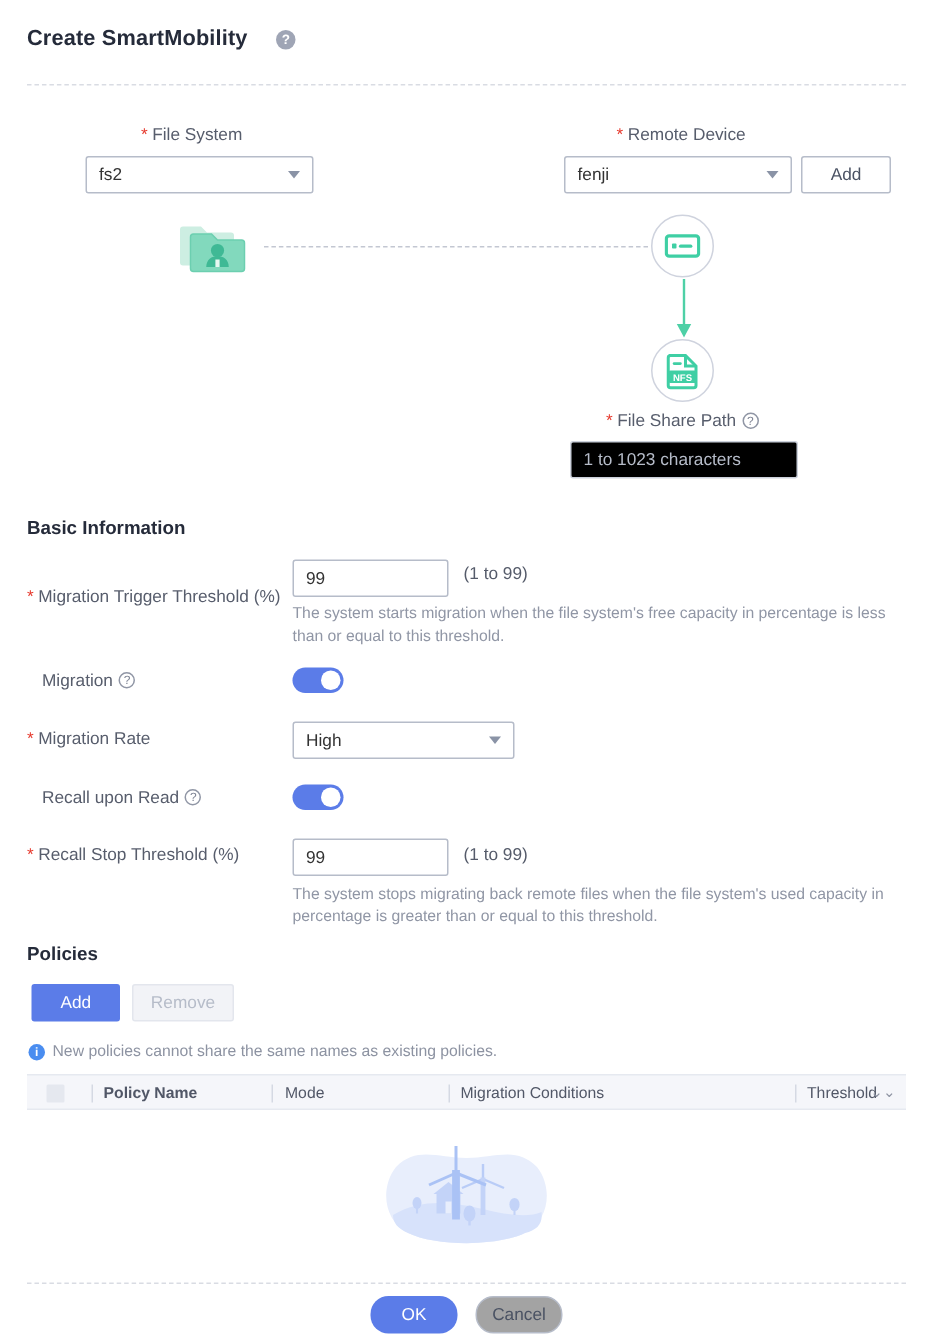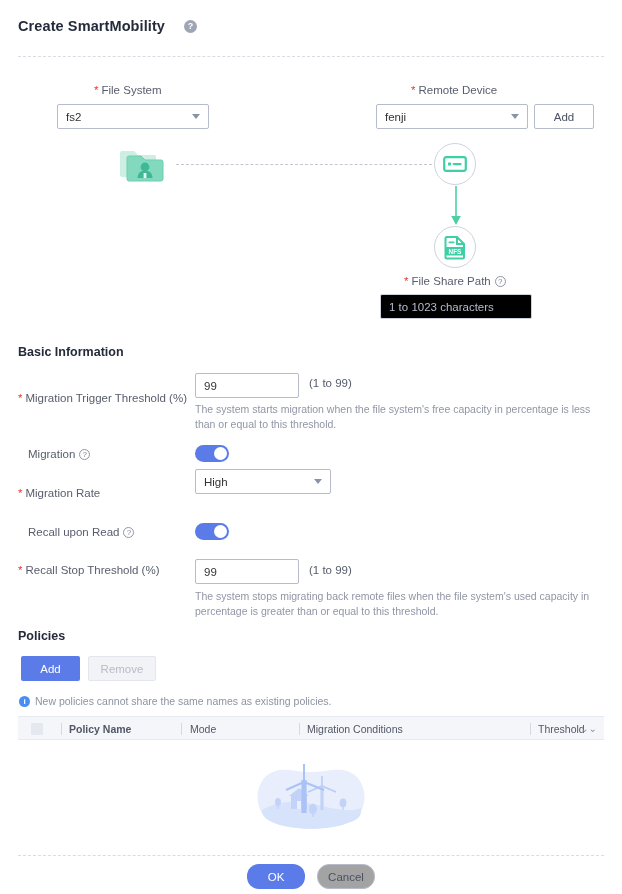--- a/index.html
+++ b/index.html
@@ -274,21 +274,21 @@
   <div class="form-label" style="left:28px; top:448px;">
     <span>Migration</span><span class="q-icon">?</span>
   </div>
   <div class="toggle" style="left:195px; top:445px;">
     <span class="knob"></span>
   </div>
 
   <div class="form-label" style="left:18px; top:487px;">
     <span class="req-star">*</span><span>Migration Rate</span>
   </div>
-  <div class="sel" style="left:195px; top:469px; width:136px;justify-content:flex-end;">
+  <div class="sel" style="left:195px; top:481px; width:148px;justify-content:flex-end;">
     <span class="val">High</span>
     <span class="caret"></span>
   </div>
 
   <div class="form-label" style="left:28px; top:526px;">
     <span>Recall upon Read</span><span class="q-icon">?</span>
   </div>
   <div class="toggle" style="left:195px; top:523px;">
     <span class="knob"></span>
   </div>

